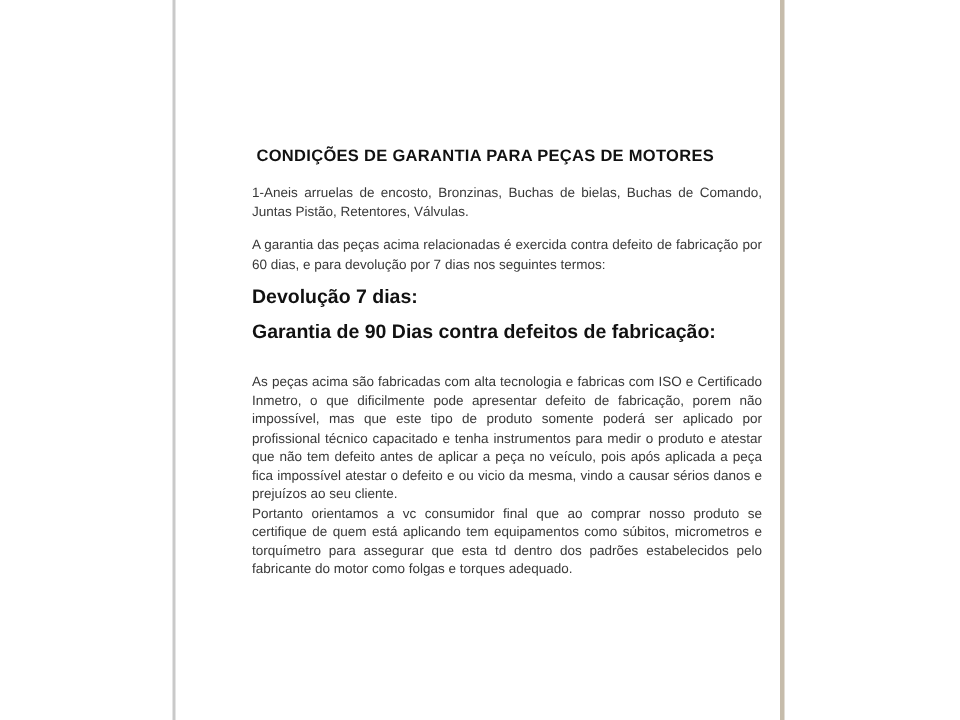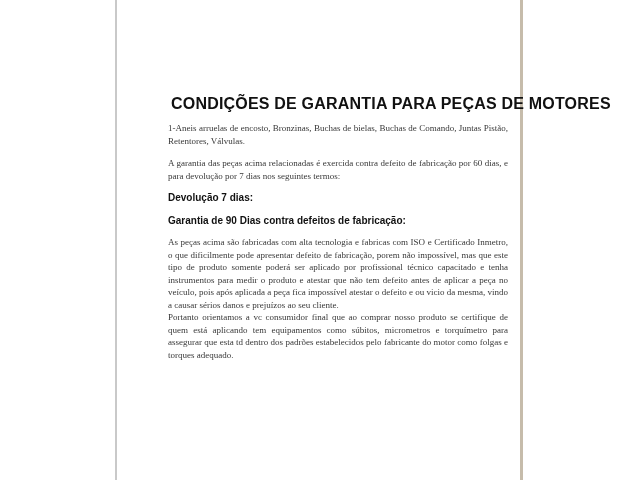--- a/index.html
+++ b/index.html
@@ -34,45 +34,44 @@
   .doc {
     position: absolute;
     left: 168px;
     top: 97px;
     width: 340px;
     color: var(--body-text, #383838);
     font-size: 9px;
     line-height: 12.5px;
   }
   .title {
-    font-size: 16px;
+    font-size: 11px;
     line-height: 14px;
     font-weight: bold;
     letter-spacing: 0.2px;
     color: var(--title-text, #111111);
     margin: 0 0 11px 3px;
     white-space: nowrap;
   }
   .para {
     margin: 0 0 10px 0;
     text-align: justify;
-    font-family: Liberation Serif, serif;
   }
   .para.tight {
     margin-bottom: 0;
   }
   .heading {
-    font-size: 10px;
+    font-size: 13px;
     line-height: 12.5px;
     font-weight: bold;
     color: var(--title-text, #111111);
     margin: 0;
   }
   .heading.gap-after {
-    margin-bottom: 9px;
+    margin-bottom: 21px;
   }
   .section {
     margin: 0 0 10px 0;
   }
 </style>
 </head>
 <body>
 
 <div class="canvas">
   <div class="border-left"></div>

